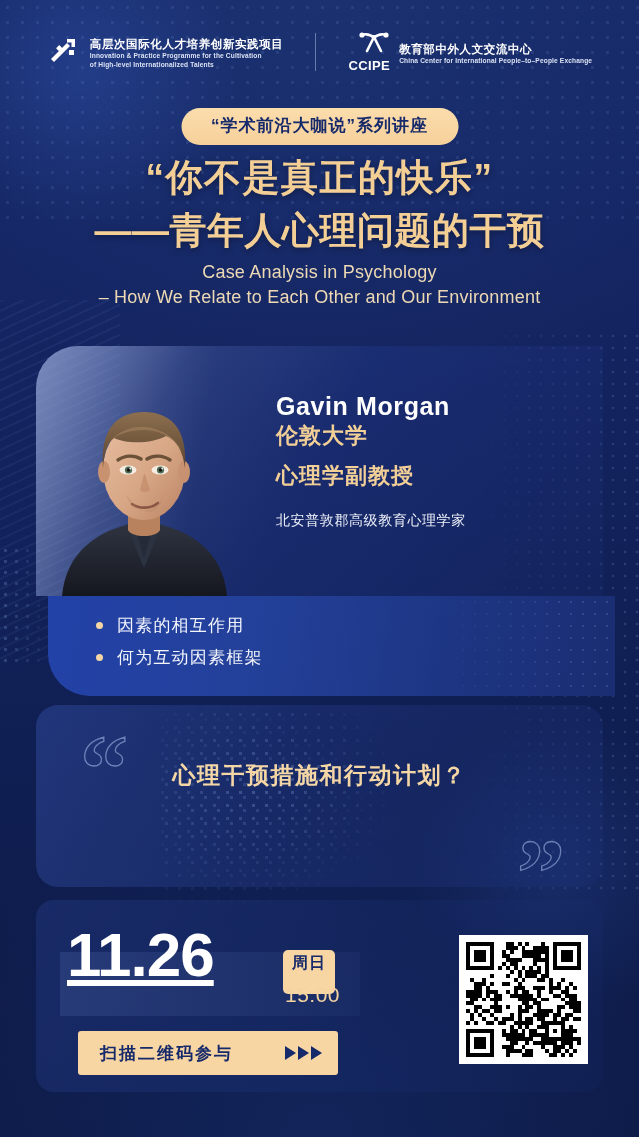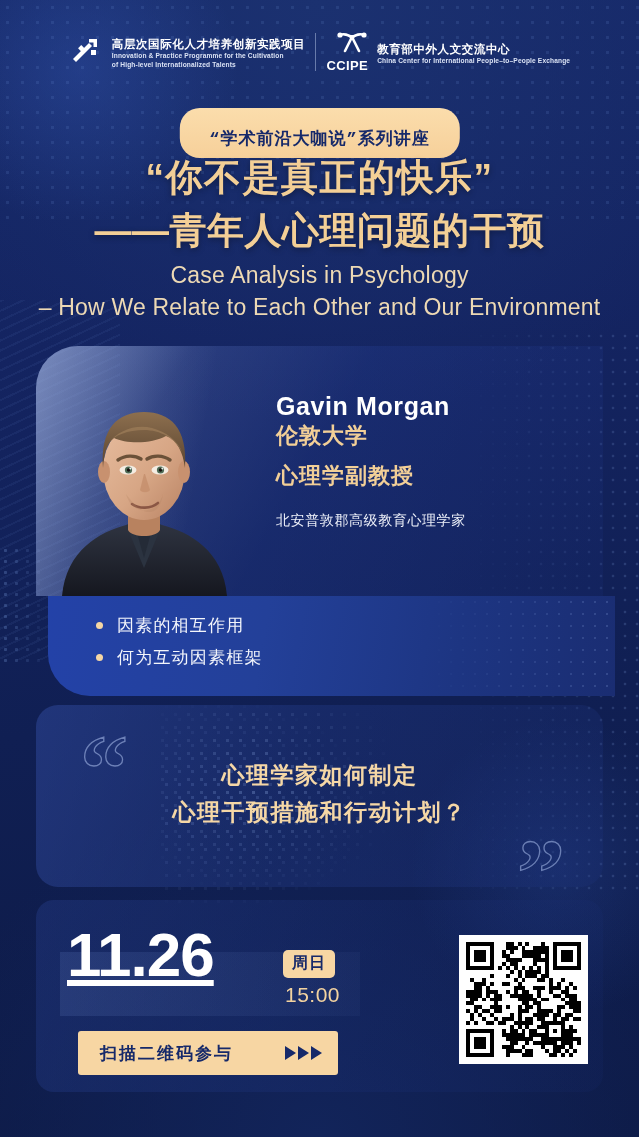--- a/index.html
+++ b/index.html
@@ -66,21 +66,21 @@
   }
   .tex-glow-br {
     position: absolute; right: -70px; bottom: 120px; width: 300px; height: 300px;
     background: radial-gradient(circle, rgba(55,95,195,0.22) 0%, rgba(0,0,0,0) 70%);
     pointer-events: none;
   }
 
   
   .logo-bar {
     position: absolute; left: 0; top: 31px; width: 639px;
-    display: flex; align-items: center; justify-content: center; gap: 10px;
+    display: flex; align-items: center; justify-content: center; gap: 32px;
   }
   .logo-block { display: flex; align-items: center; gap: 9px; }
   .logo-mark { flex: none; }
   .logo-text-cn {
     font-size: 11.5px; font-weight: bold; color: #ffffff;
     letter-spacing: .6px; line-height: 1.25; white-space: nowrap;
   }
   .logo-text-en {
     font-size: 6.6px; color: #dbe3f5; line-height: 1.35;
     letter-spacing: .15px; white-space: nowrap; font-weight: bold;
@@ -92,35 +92,35 @@
   .ccipe-word {
     font-size: 13px; font-weight: bold; letter-spacing: .4px; color: #fff;
   }
 
   
   .series-badge {
     position: absolute; top: 108px; left: 50%; transform: translateX(-50%);
     background: linear-gradient(180deg, #fbddac 0%, #f6d09a 100%);
     color: #16296a;
     font-size: 17px; font-weight: bold; letter-spacing: 1px;
-    padding: 19px 30px 8px; border-radius: 20px; white-space: nowrap; font-family: Liberation Mono, monospace;
+    padding: 6px 30px 8px; border-radius: 20px; white-space: nowrap;
   }
 
   
   .title-cn {
     position: absolute; left: 0; top: 152px; width: 639px; text-align: center;
     font-size: 37px; font-weight: bold; line-height: 1.42;
     color: #f3cf96;
     letter-spacing: 1.5px;
     text-shadow: 0 2px 6px rgba(0,0,0,.35);
   }
   .title-cn .line2 { display: block; letter-spacing: .5px; }
   .subtitle-en {
     position: absolute; left: 0; top: 260px; width: 639px; text-align: center;
-    font-size: 23px; line-height: 1.38; color: #edd9b4; font-weight: 300;
+    font-size: 18px; line-height: 1.38; color: #edd9b4; font-weight: 300;
     letter-spacing: .2px;
   }
 
   
   .speaker-card {
     position: absolute; left: 36px; top: 346px; width: 567px; height: 250px;
     border-radius: 42px 0 0 0;
     background:
       linear-gradient(120deg, rgba(150,172,225,0.55) 0%, rgba(92,116,190,0.30) 22%, rgba(38,63,150,0.30) 48%, rgba(25,45,120,0.22) 100%);
     overflow: hidden;
@@ -220,21 +220,21 @@
   }
   .date-big {
     position: absolute; left: 67px; top: 924px;
     font-size: 62px; font-weight: bold; color: #ffffff;
     letter-spacing: -1px; line-height: 1; text-decoration: underline;
   }
   .weekday-badge {
     position: absolute; left: 283px; top: 950px;
     background: #f7d6a3; color: #16296a;
     font-size: 16px; font-weight: bold; letter-spacing: 1px;
-    padding: 3px 9px 4px; border-radius: 5px;
+    padding: 3px 9px 20px; border-radius: 5px;
   }
   .time-text {
     position: absolute; left: 285px; top: 983px;
     font-size: 21px; color: #f3d3a0; letter-spacing: .5px;
   }
   .cta-bar {
     position: absolute; left: 78px; top: 1031px; width: 260px; height: 44px;
     background: #f7d6a3; border-radius: 3px;
     display: flex; align-items: center; justify-content: space-between;
     padding: 0 16px 0 22px; box-sizing: border-box;
@@ -411,21 +411,20 @@
         <span>何为互动因素框架</span>
       </div>
     </div>
   </div>
 
   <div class="quote-panel">
     <div class="qdots"></div>
     <span class="quote-mark quote-open">“</span>
     <span class="quote-mark quote-close">”</span>
     <div class="quote-text">
-      <span style="display:block">心理学家如何制定</span>
       <span style="display:block">心理干预措施和行动计划？</span>
     </div>
   </div>
 
   <div class="bottom-panel">
     <div class="date-glow"></div>
   </div>
 
   <div class="date-big">11.26</div>
   <div class="weekday-badge">周日</div>

